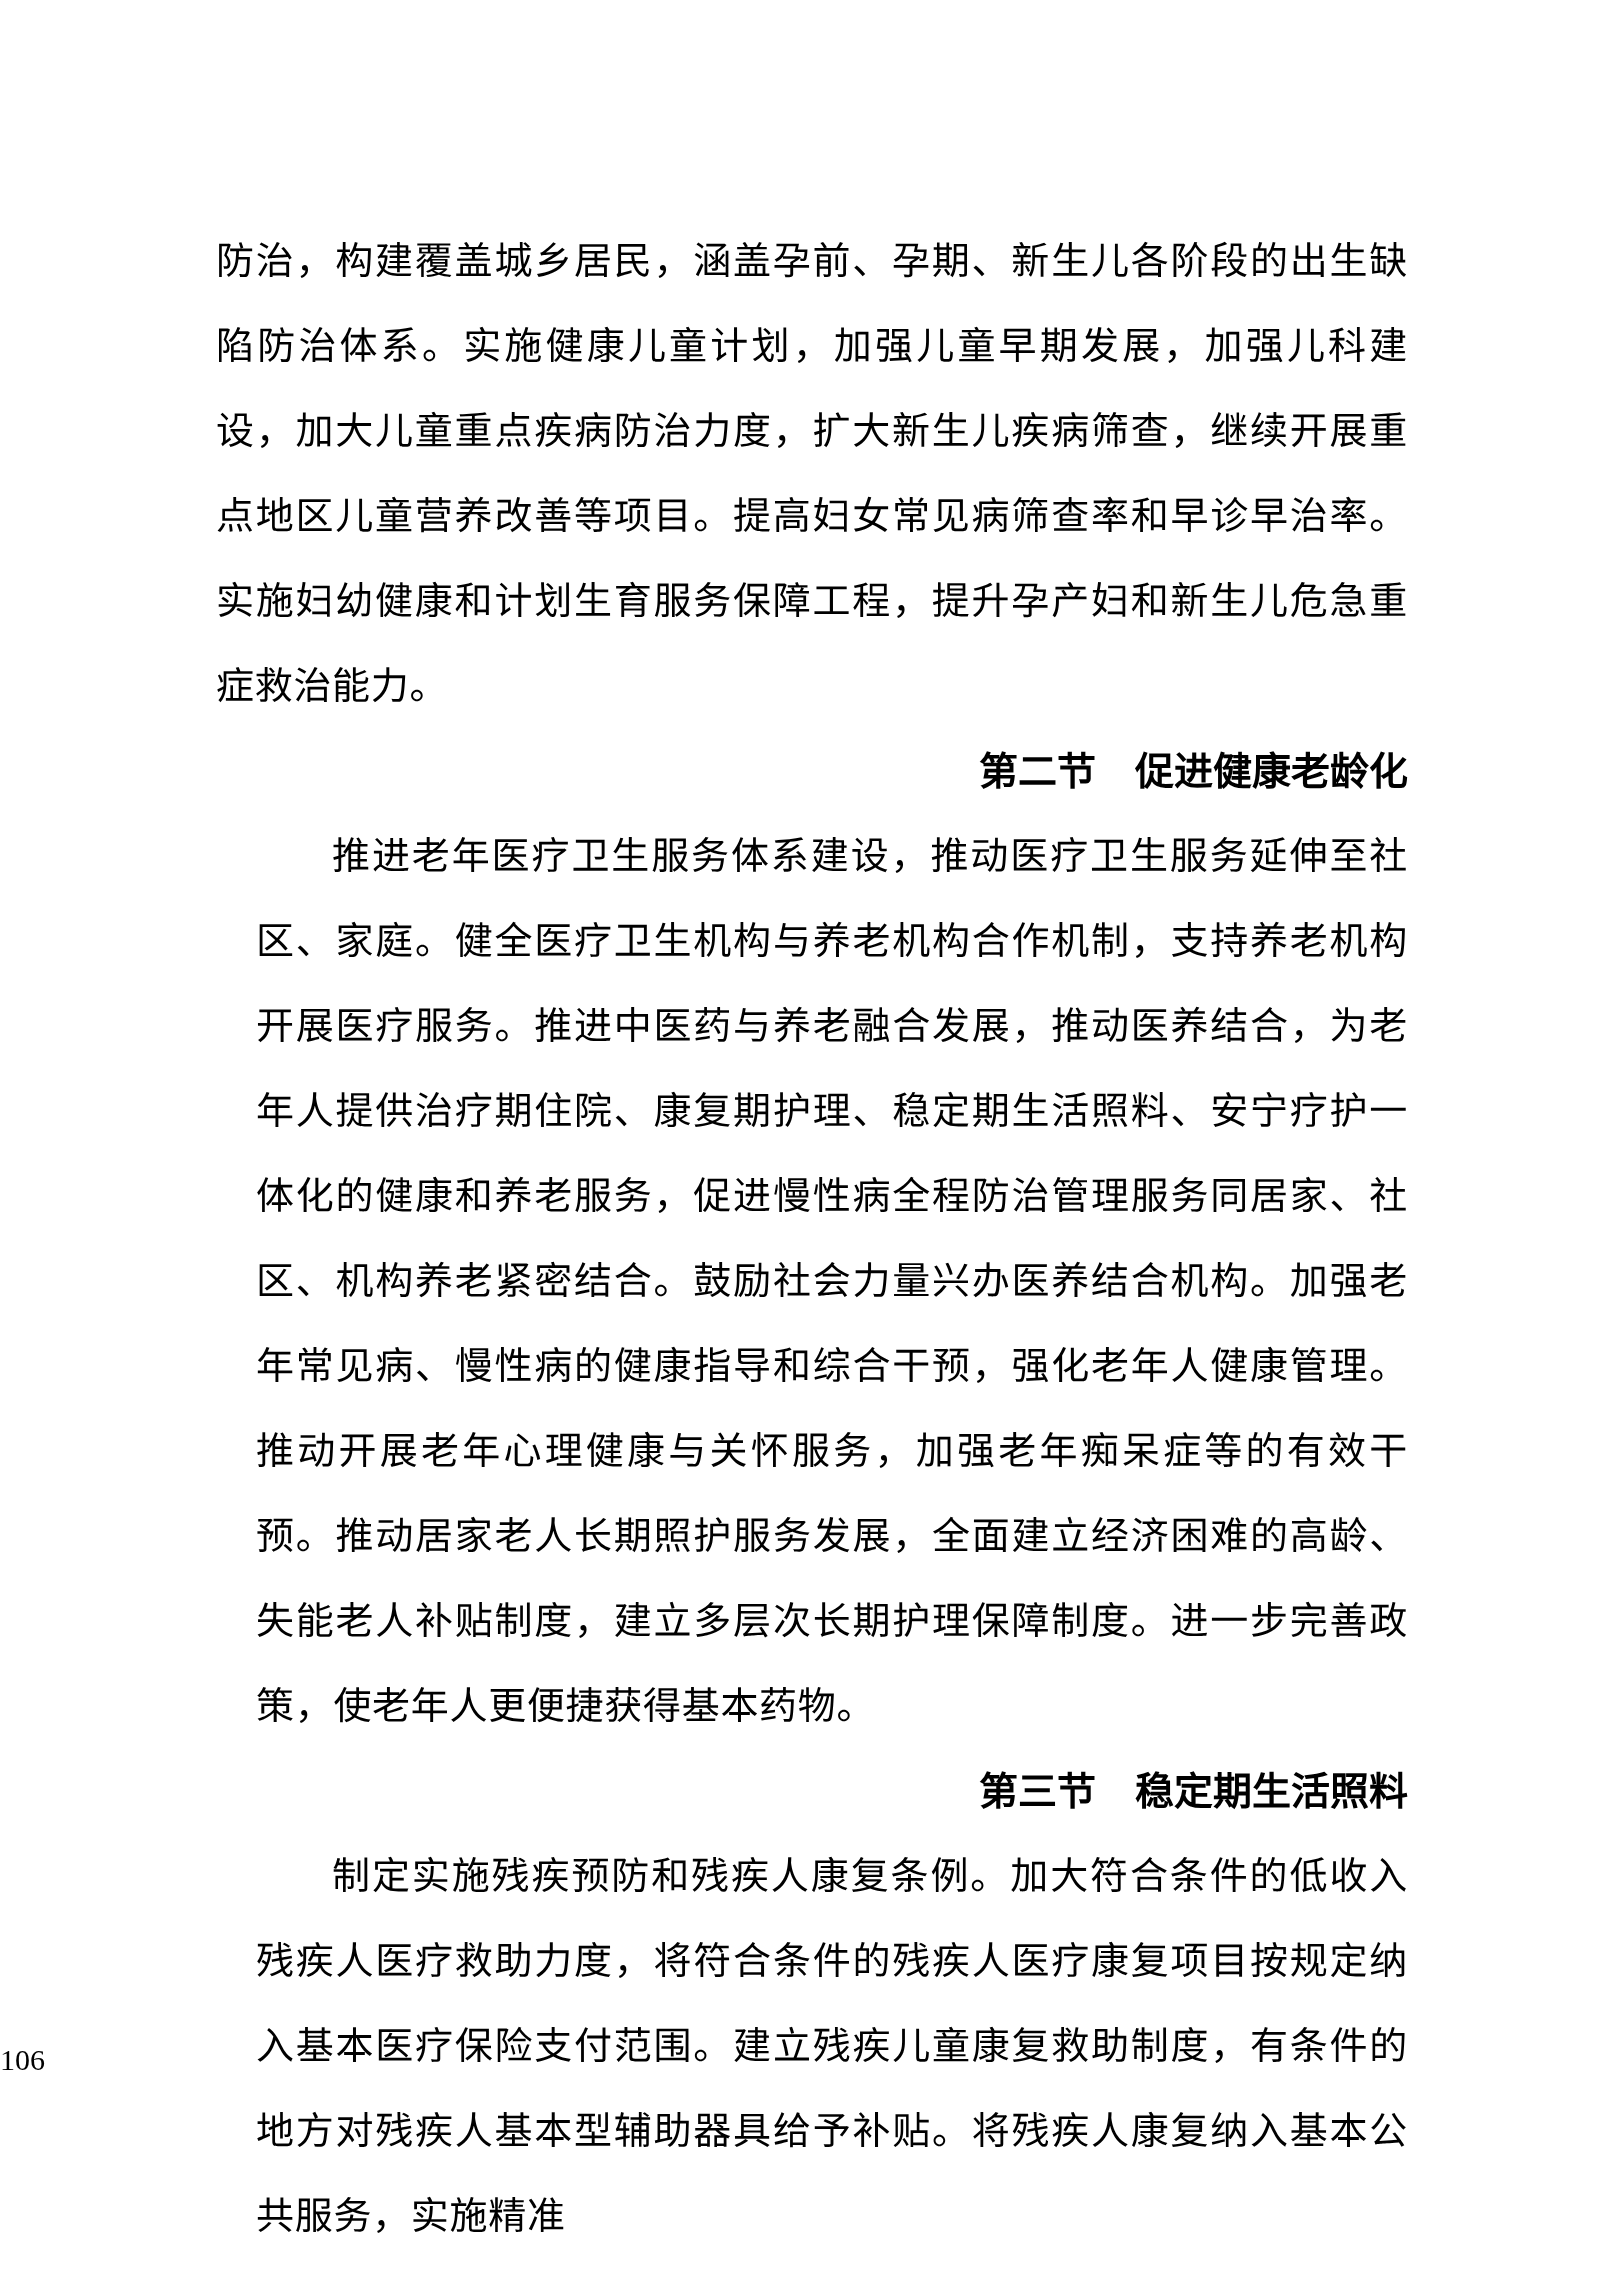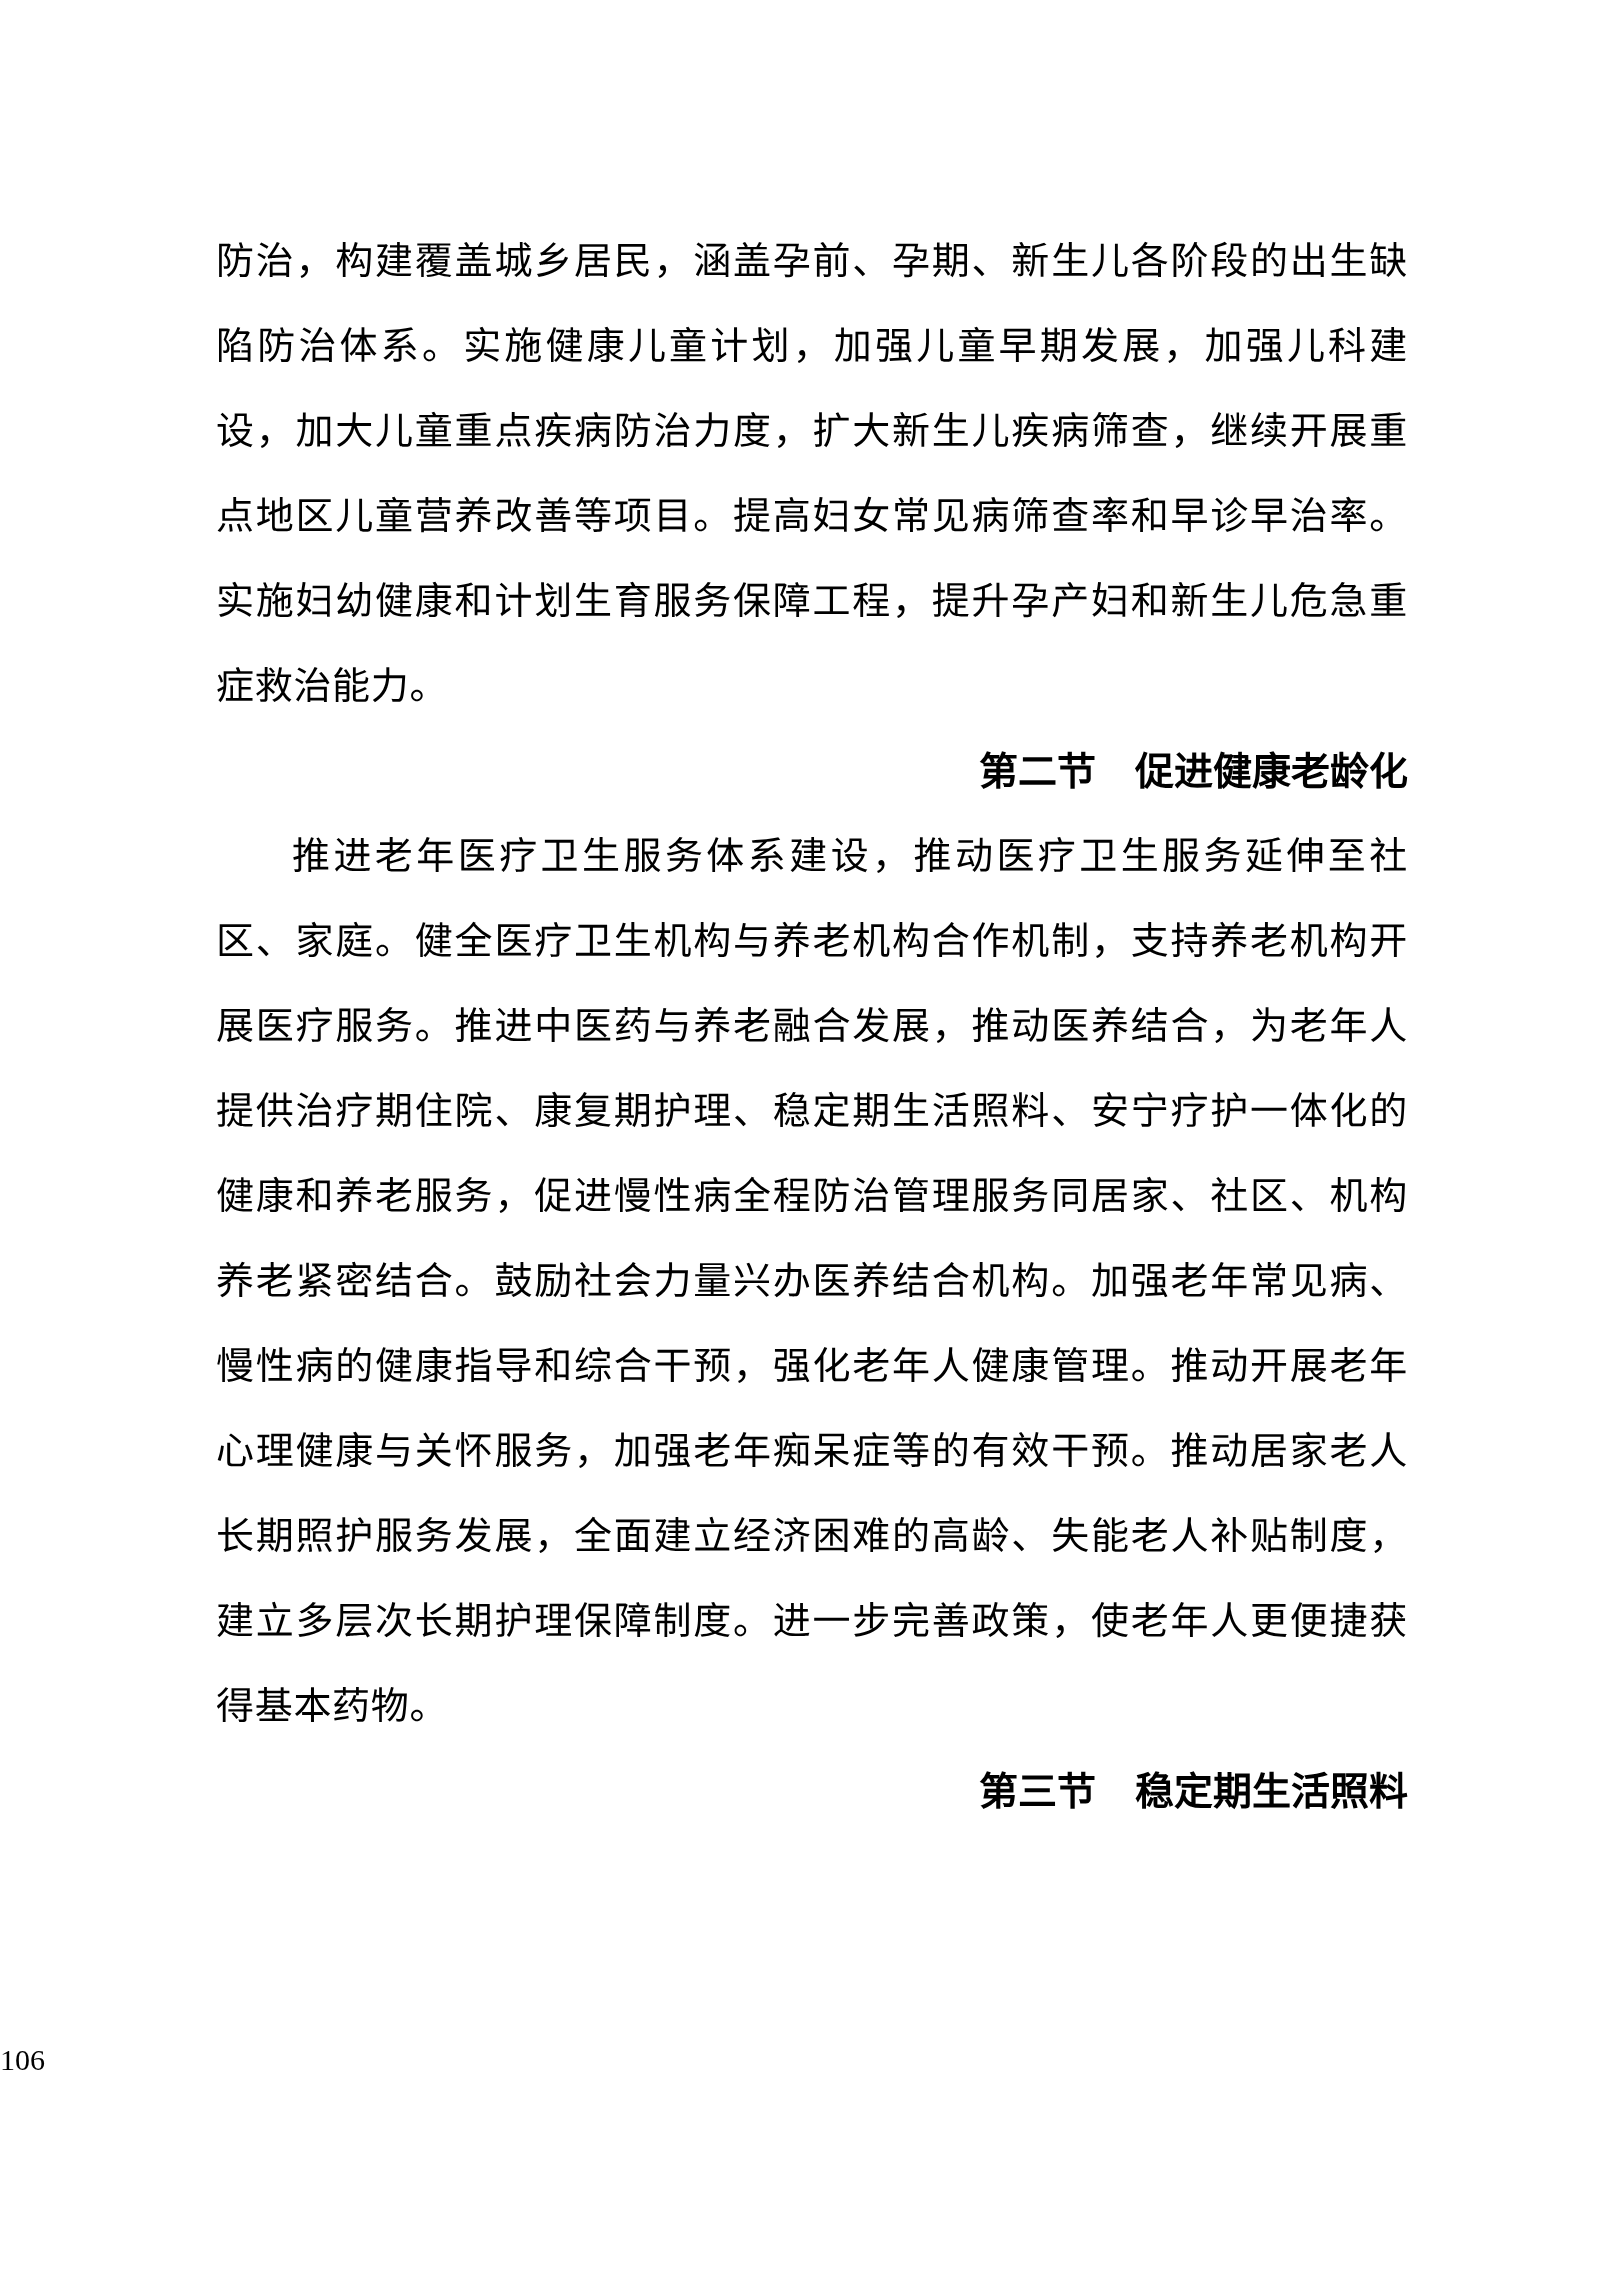--- a/index.html
+++ b/index.html
@@ -27,20 +27,21 @@
   .body-para {
     margin: 0;
     font-family: "Liberation Serif", serif;
     font-size: 38px;
     line-height: 85px;
     letter-spacing: 0.7px;
     color: #000000;
   }
   .body-para.indent {
     text-indent: 2em;
+    margin-left: 40px;
   }
   .section-heading {
     margin: 0;
     font-family: "Liberation Sans", sans-serif;
     font-weight: bold;
     font-size: 39px;
     line-height: 85px;
     text-align: right;
     text-indent: 0;
     color: #000000;
@@ -58,16 +59,17 @@
 </style>
 </head>
 <body>
 
 <div class="page">
   <div class="content">
       <p class="body-para">防治，构建覆盖城乡居民，涵盖孕前、孕期、新生儿各阶段的出生缺陷防治体系。实施健康儿童计划，加强儿童早期发展，加强儿科建设，加大儿童重点疾病防治力度，扩大新生儿疾病筛查，继续开展重点地区儿童营养改善等项目。提高妇女常见病筛查率和早诊早治率。实施妇幼健康和计划生育服务保障工程，提升孕产妇和新生儿危急重症救治能力。</p>
       <h2 class="section-heading">第二节　促进健康老龄化</h2>
       <p class="body-para indent">推进老年医疗卫生服务体系建设，推动医疗卫生服务延伸至社区、家庭。健全医疗卫生机构与养老机构合作机制，支持养老机构开展医疗服务。推进中医药与养老融合发展，推动医养结合，为老年人提供治疗期住院、康复期护理、稳定期生活照料、安宁疗护一体化的健康和养老服务，促进慢性病全程防治管理服务同居家、社区、机构养老紧密结合。鼓励社会力量兴办医养结合机构。加强老年常见病、慢性病的健康指导和综合干预，强化老年人健康管理。推动开展老年心理健康与关怀服务，加强老年痴呆症等的有效干预。推动居家老人长期照护服务发展，全面建立经济困难的高龄、失能老人补贴制度，建立多层次长期护理保障制度。进一步完善政策，使老年人更便捷获得基本药物。</p>
       <h2 class="section-heading">第三节　稳定期生活照料</h2>
+      <p class="body-para indent">制定实施残疾预防和残疾人康复条例。加大符合条件的低收入残疾人医疗救助力度，将符合条件的残疾人医疗康复项目按规定纳入基本医疗保险支付范围。建立残疾儿童康复救助制度，有条件的地方对残疾人基本型辅助器具给予补贴。将残疾人康复纳入基本公共服务，实施精准</p>
     </div>
   <div class="page-number">106</div>
 </div>
 
 
 </body></html>

